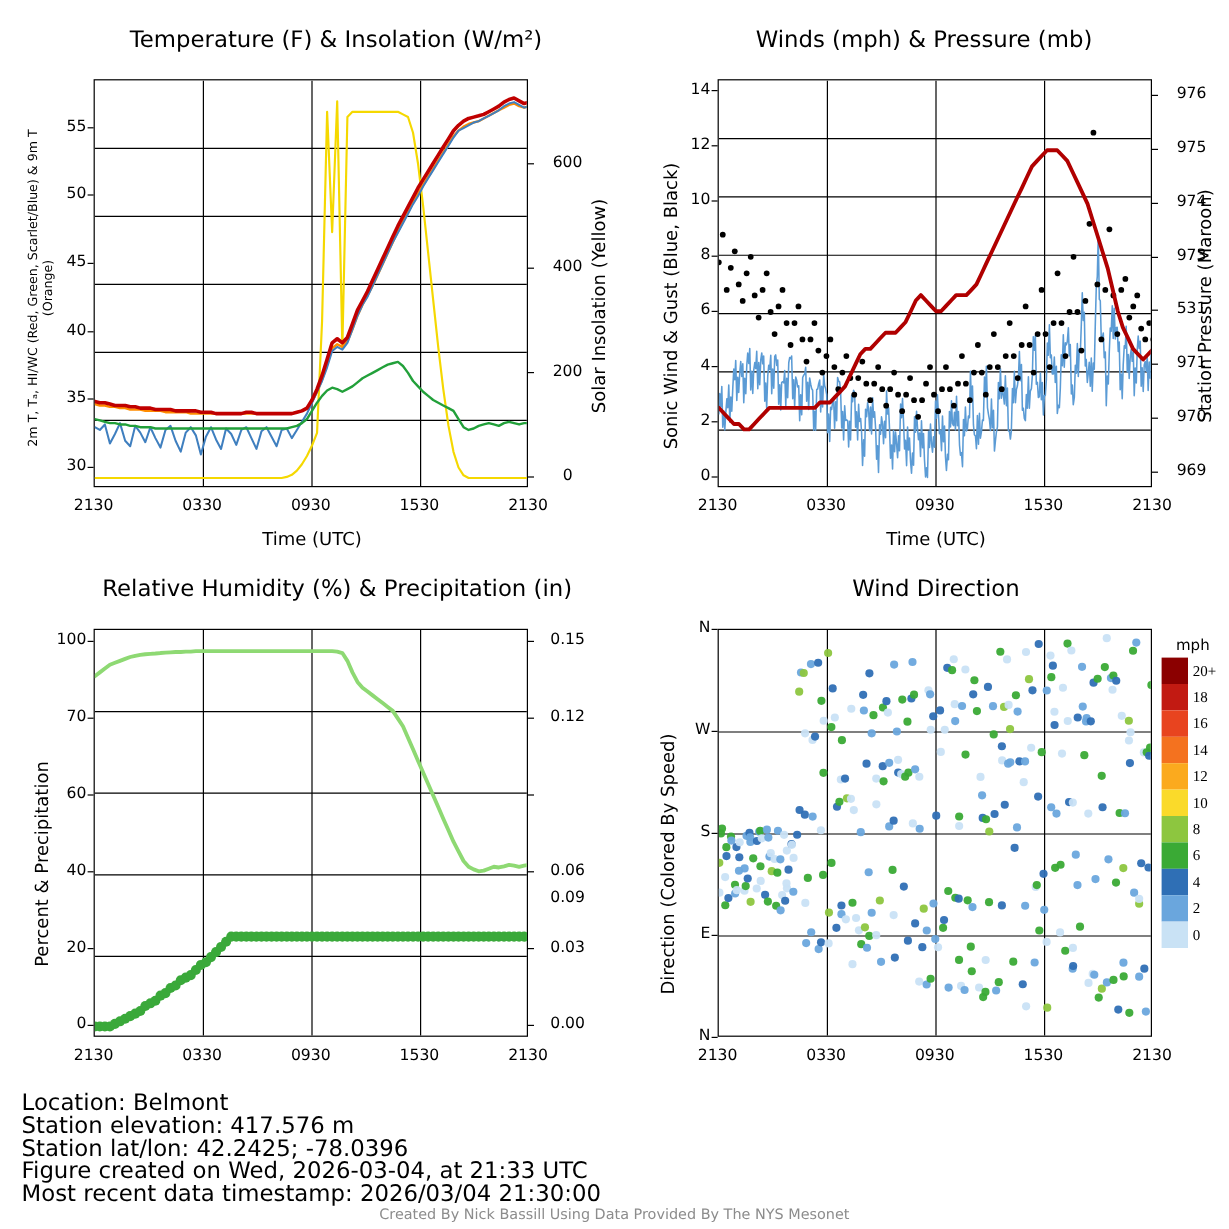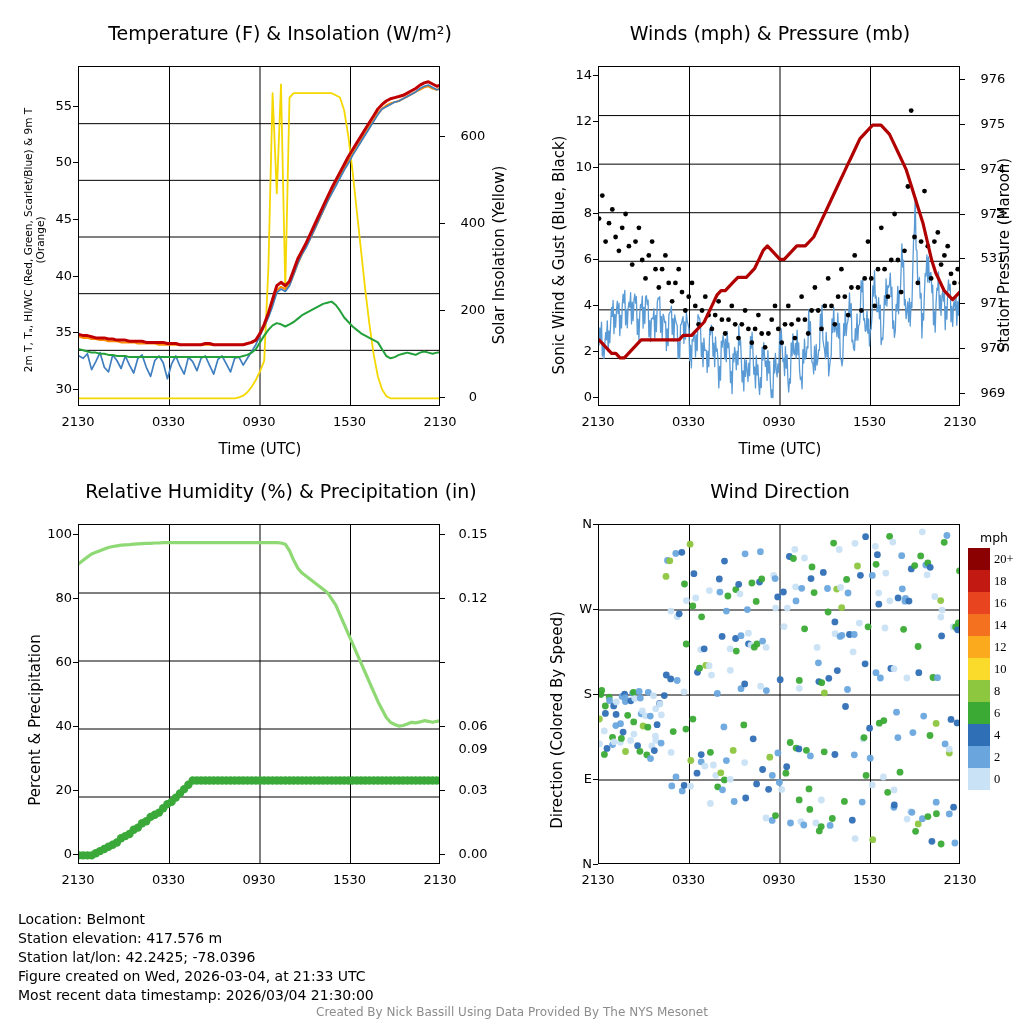--- a/index.html
+++ b/index.html
@@ -13,21 +13,21 @@
   .small-y{font-size:10.5px;}
 
   .plotbox{position:absolute;border:1px solid #000;background:#fff;box-sizing:border-box;overflow:hidden;}
 
   .tick-x{position:absolute;font-size:13px;text-align:center;width:60px;margin-left:-30px;}
   .tick-y{position:absolute;font-size:13px;text-align:right;width:46px;margin-top:-8px;}
   .tick-y.right{text-align:center;width:50px;}
 
   svg.series{position:absolute;left:0;top:0;overflow:visible;}
 
-  .footer{position:absolute;font-size:14px;line-height:19px;}
+  .footer{position:absolute;font-size:19px;line-height:19px;}
   .footer-right{position:absolute;font-size:13.5px;line-height:19px;text-align:right;}
   .credit{position:absolute;width:1024px;text-align:center;font-size:12px;color:#8c8c8c;}
   .extremes-val{color:#d00000;font-weight:bold;}
 
   .cbar{position:absolute;}
   .cbar .swatch{width:22px;height:22px;}
   .cbar .clabel{position:absolute;left:26px;font-size:12.5px;font-family:Liberation Serif, serif;}
   .cbar .ctitle{position:absolute;font-size:12.5px;}
 </style>
 </head>
@@ -372,21 +372,21 @@
         <div class="tick-x" style="left: 349.5px; top: 872px;">1530</div>
         <div class="tick-x" style="left: 440px; top: 872px;">2130</div>
         <div class="tick-y" style="left: 26px; top: 854.377px;">0</div>
         <div style="position: absolute; width: 5px; height: 1px; background: rgb(0, 0, 0); left: 73px; top: 854.377px;"></div>
         <div class="tick-y" style="left: 26px; top: 790.226px;">20</div>
         <div style="position: absolute; width: 5px; height: 1px; background: rgb(0, 0, 0); left: 73px; top: 790.226px;"></div>
         <div class="tick-y" style="left: 26px; top: 726.075px;">40</div>
         <div style="position: absolute; width: 5px; height: 1px; background: rgb(0, 0, 0); left: 73px; top: 726.075px;"></div>
         <div class="tick-y" style="left: 26px; top: 661.925px;">60</div>
         <div style="position: absolute; width: 5px; height: 1px; background: rgb(0, 0, 0); left: 73px; top: 661.925px;"></div>
-        <div class="tick-y" style="left: 26px; top: 597.774px;">80</div>
+        <div class="tick-y" style="left: 26px; top: 597.774px;">70</div>
         <div style="position: absolute; width: 5px; height: 1px; background: rgb(0, 0, 0); left: 73px; top: 597.774px;"></div>
         <div class="tick-y" style="left: 26px; top: 533.623px;">100</div>
         <div style="position: absolute; width: 5px; height: 1px; background: rgb(0, 0, 0); left: 73px; top: 533.623px;"></div>
         <div class="tick-y right" style="left: 448px; top: 854.377px;">0.00</div>
         <div style="position: absolute; width: 5px; height: 1px; background: rgb(0, 0, 0); left: 440px; top: 854.377px;"></div>
         <div class="tick-y right" style="left: 448px; top: 790.226px;">0.03</div>
         <div style="position: absolute; width: 5px; height: 1px; background: rgb(0, 0, 0); left: 440px; top: 790.226px;"></div>
         <div class="tick-y right" style="left: 448px; top: 726.075px;">0.06</div>
         <div style="position: absolute; width: 5px; height: 1px; background: rgb(0, 0, 0); left: 440px; top: 726.075px;"></div>
         <div class="tick-y right" style="left: 448px; top: 701px; margin-top: 40px;">0.09</div>

